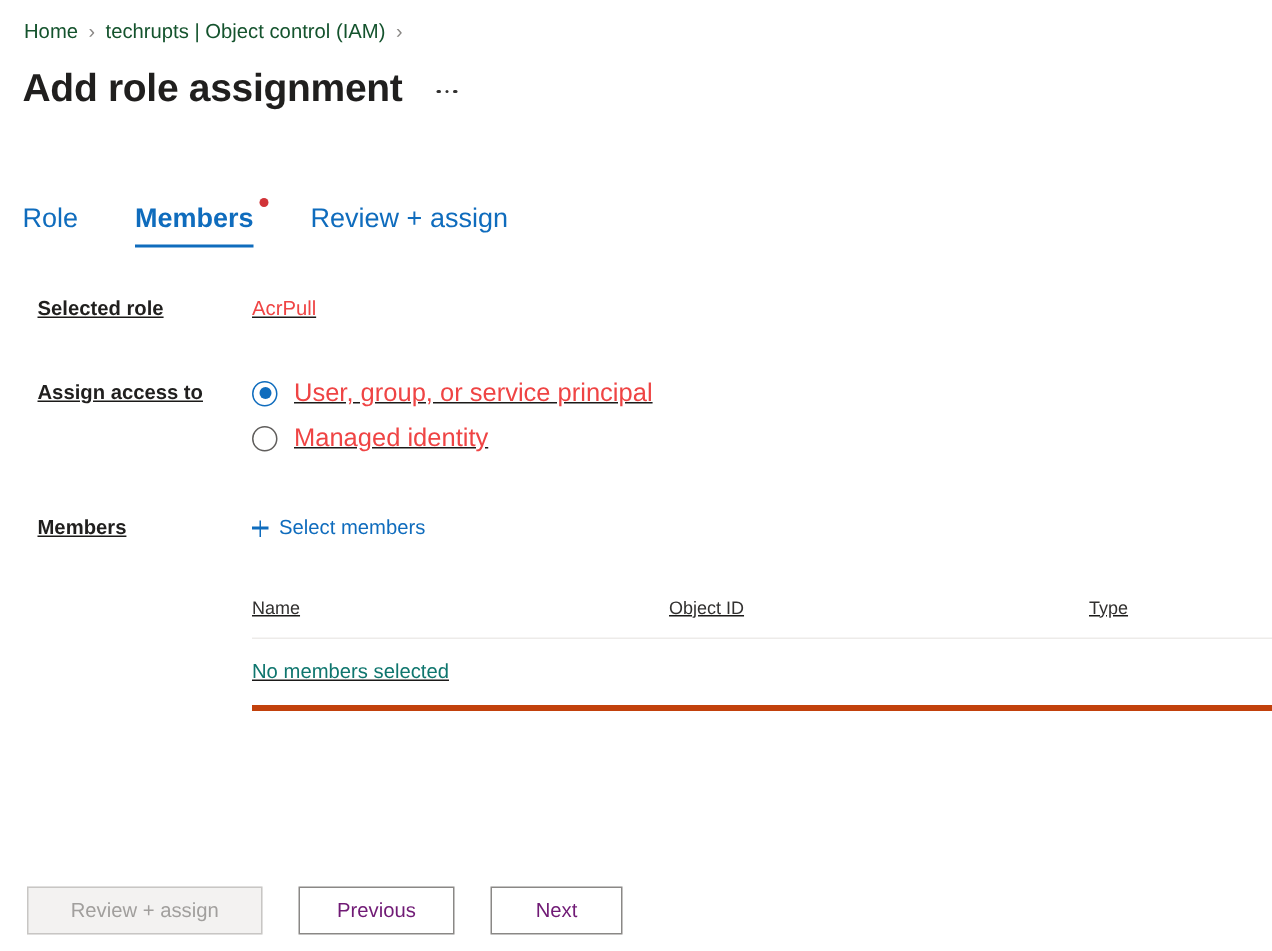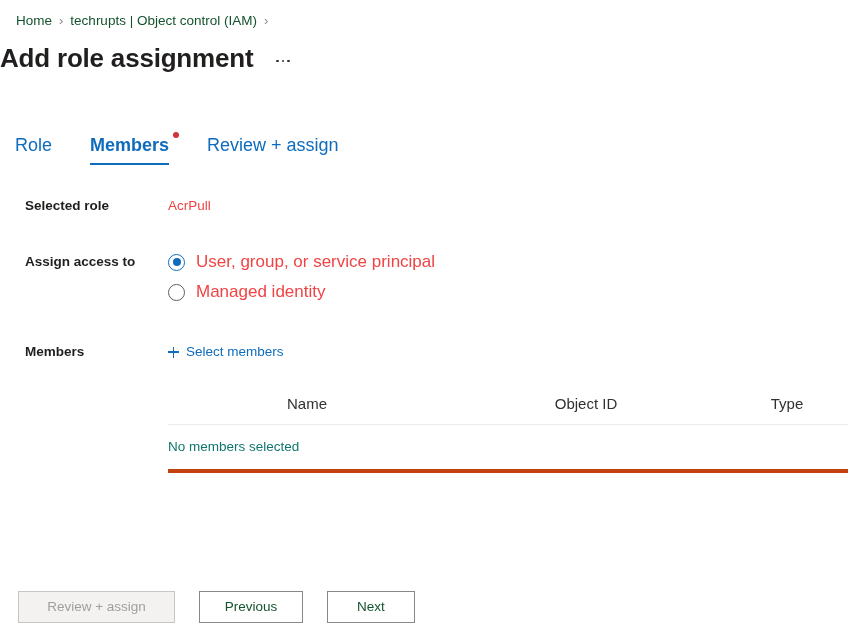--- a/index.html
+++ b/index.html
@@ -35,21 +35,21 @@
   .crumb-sep {
     color: #8a8886;
     margin: 0 7px;
     font-size: 13px;
   }
 
   
   .title-row {
     position: absolute;
     top: 41px;
-    left: 0;
+    left: 15px;
     display: flex;
     align-items: center;
   }
   .page-title {
     font-size: 26px;
     line-height: 34px;
     font-weight: 600;
     color: #201f1e;
     letter-spacing: -0.2px;
   }
@@ -113,20 +113,21 @@
   
   .form {
     position: absolute;
     top: 196px;
     left: 0;
     right: 0;
   }
   .row {
     display: flex;
     align-items: flex-start;
+    text-decoration: underline;
   }
   .lbl {
     width: 168px;
     padding-left: 25px;
     box-sizing: border-box;
     font-size: 13.5px;
     line-height: 20px;
     font-weight: 700;
     color: #201f1e;
     flex: 0 0 168px;
@@ -212,22 +213,22 @@
     width: 1.5px; margin-left: -0.75px;
   }
 
   
   .members-table {
     width: 100%;
     border-collapse: collapse;
     table-layout: fixed;
   }
   .members-table th {
-    text-align: center;
-    font-size: 15px;
+    text-align: left;
+    font-size: 12px;
     line-height: 20px;
     font-weight: 400;
     color: #323130;
     padding: 0 0 10px 0;
     border-bottom: 1px solid #edebe9;
   }
   .members-table td {
     font-size: 13.5px;
     line-height: 20px;
     color: #0f766e;
@@ -272,21 +273,21 @@
   .btn {
     font-family: "Liberation Sans", sans-serif;
     font-size: 13.5px;
     line-height: 18px;
     height: 32px;
     min-width: 94px;
     padding: 0 14px;
     box-sizing: border-box;
     border: 1px solid #8a8886;
     background: #ffffff;
-    color: #14532d;
+    color: #701a75;
     cursor: pointer;
     margin-right: 24px;
   }
   .btn.disabled {
     background: #f3f2f1;
     border-color: #c8c6c4;
     color: #a19f9d;
     cursor: default;
     min-width: 157px;
   }

